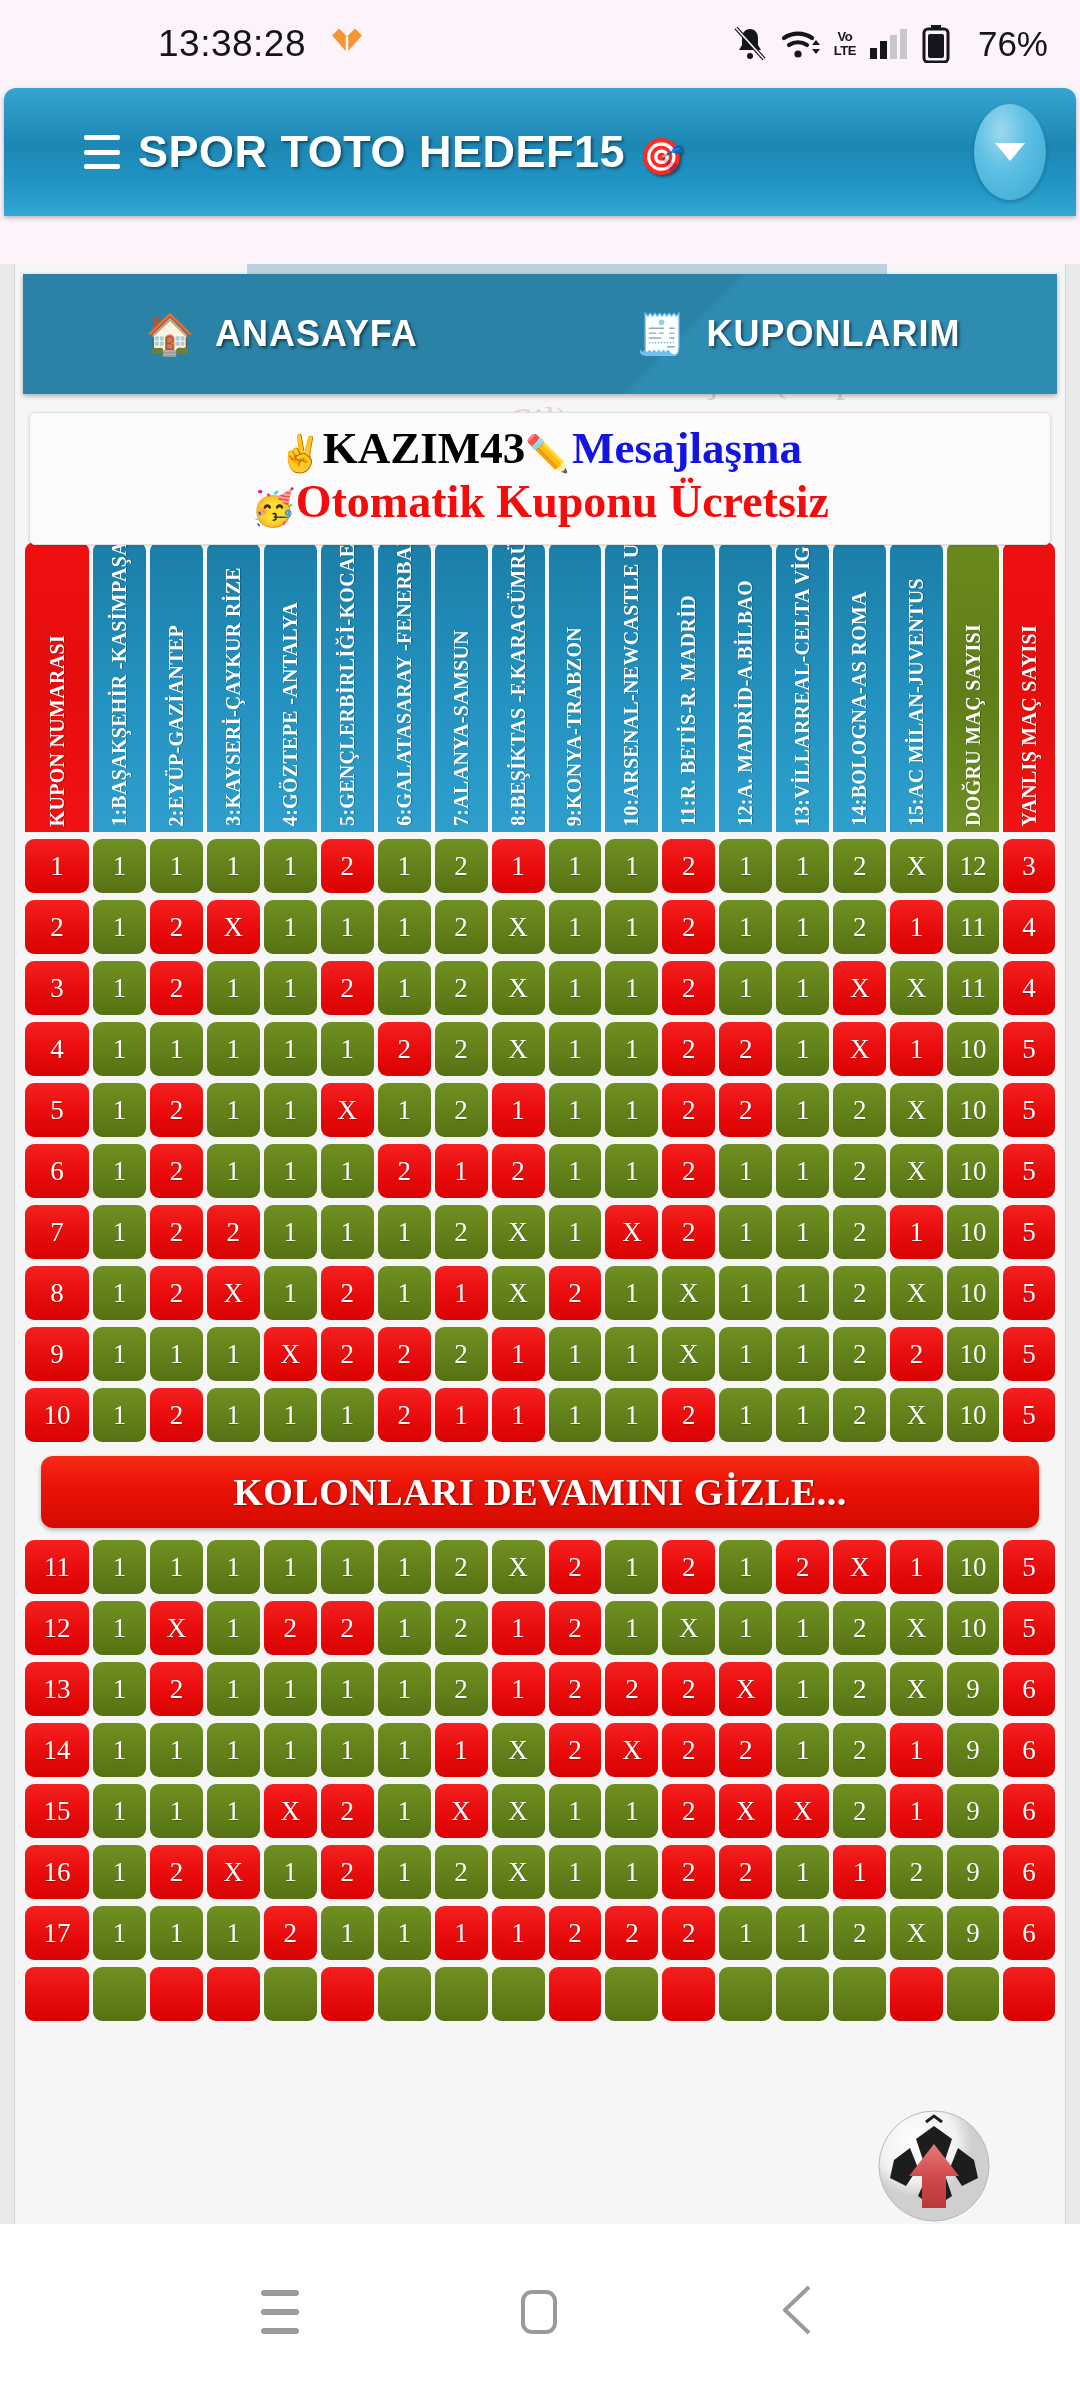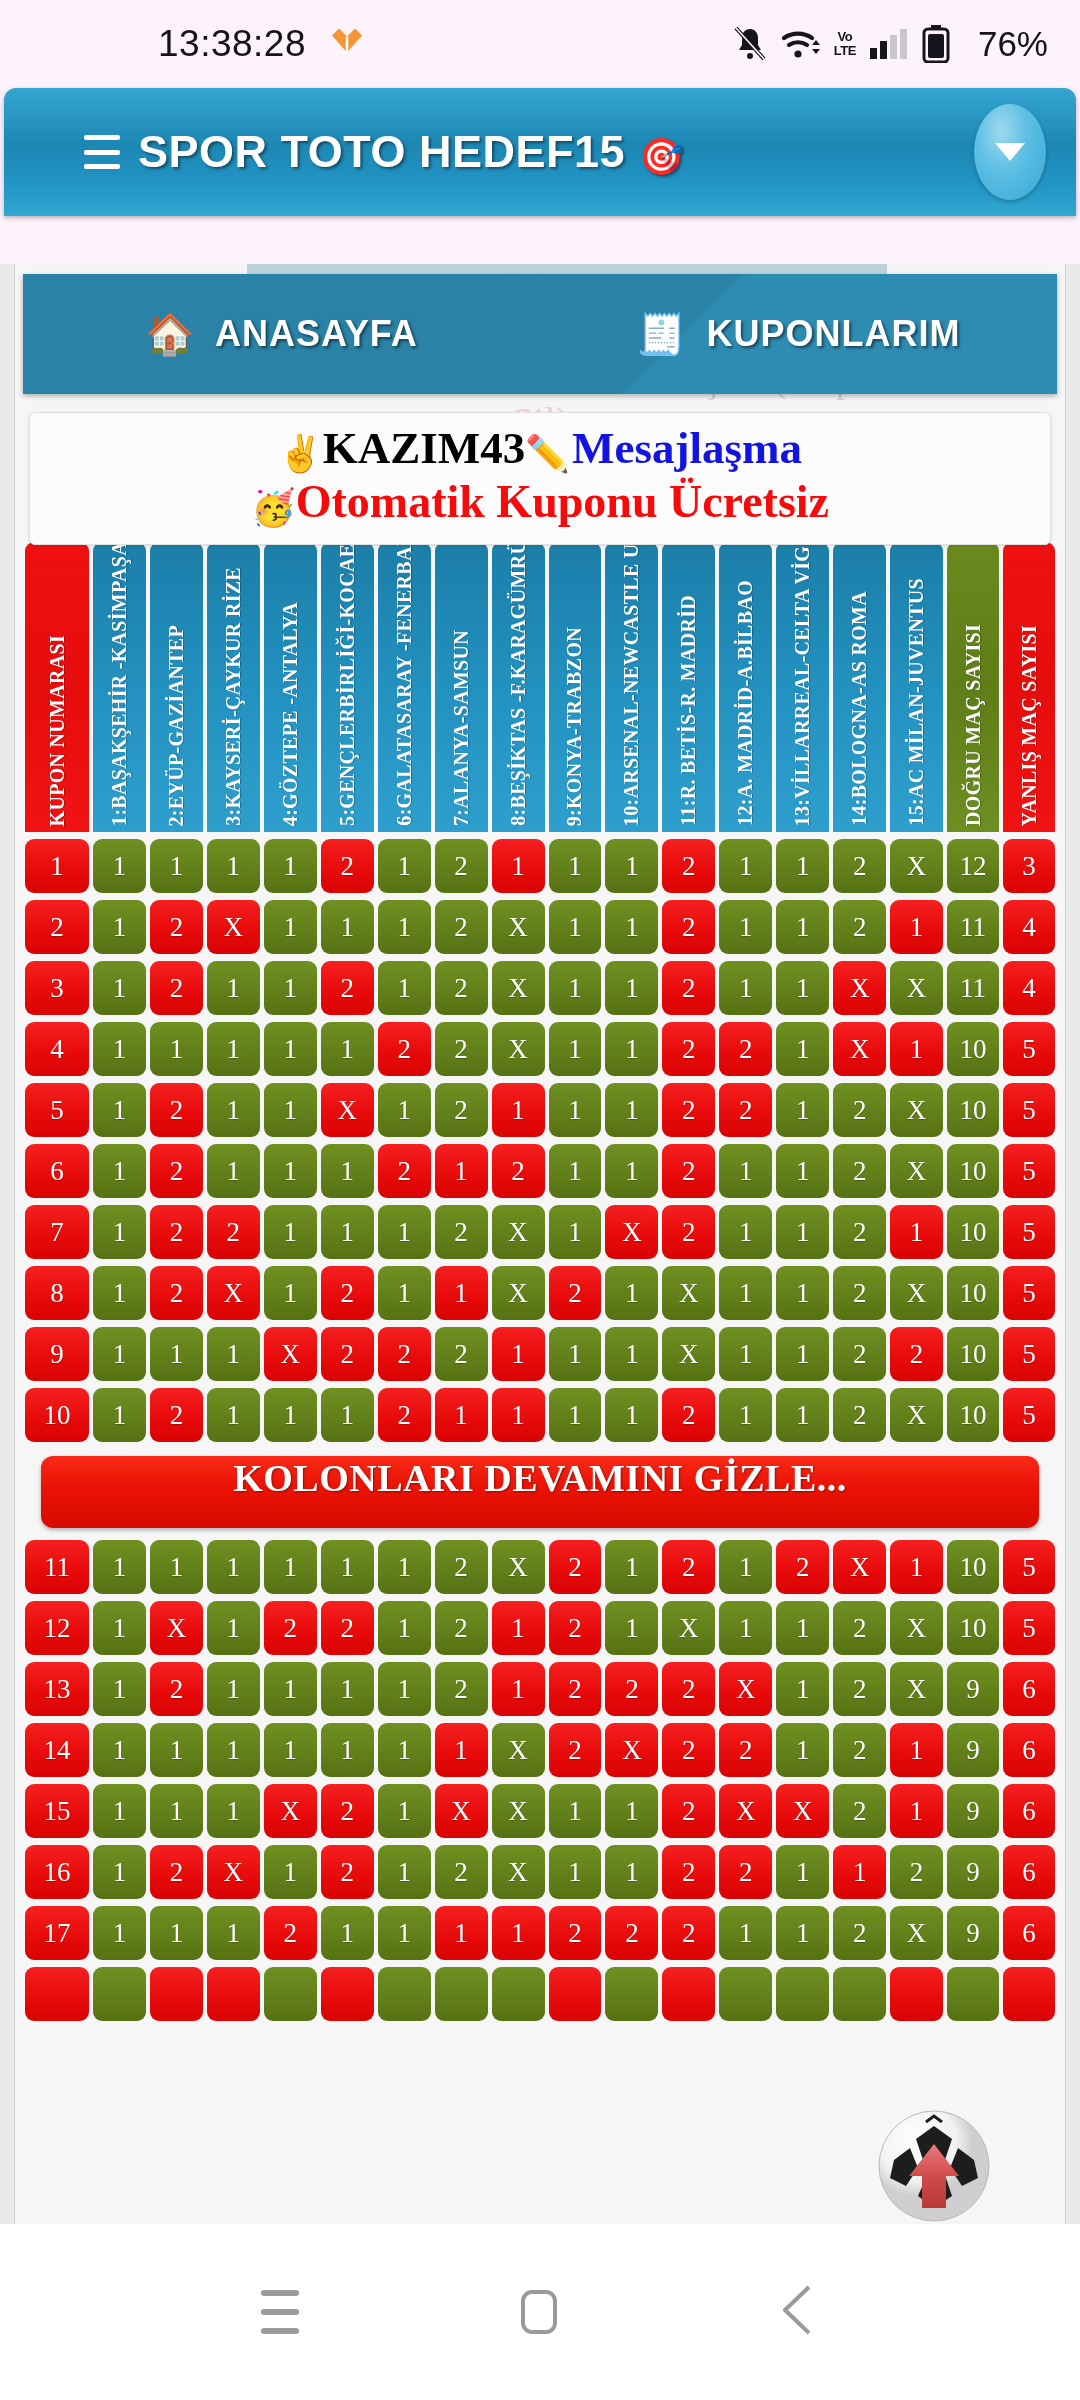--- a/index.html
+++ b/index.html
@@ -197,21 +197,21 @@
   .cell.first{flex:0 0 64px;}
   .cell.cnt, .cell.cnt2{flex:0 0 52px;}
   .c-red  {background:linear-gradient(180deg,#f52020 0%,#e80b0b 55%,#d80303 100%);}
   .c-green{background:linear-gradient(180deg,#6f9021 0%,#62801a 55%,#567113 100%);}
 
   .hidebtn{
     margin:14px 16px 12px;
     height:72px; border-radius:12px;
     background:linear-gradient(180deg,#f72a17 0%,#ea1205 45%,#d60a00 100%);
     box-shadow:0 2px 4px rgba(0,0,0,.3);
-    display:flex; align-items:flex-start; justify-content:center;
+    display:flex; align-items:center; justify-content:center;
     cursor:pointer;
   }
   .hidebtn span{
     color:#fff; font-size:38px; font-weight:bold;
     font-family:"Liberation Serif", serif;
     letter-spacing:.5px;
     text-shadow:1px 1px 2px rgba(0,0,0,.4);
   }
 
   

